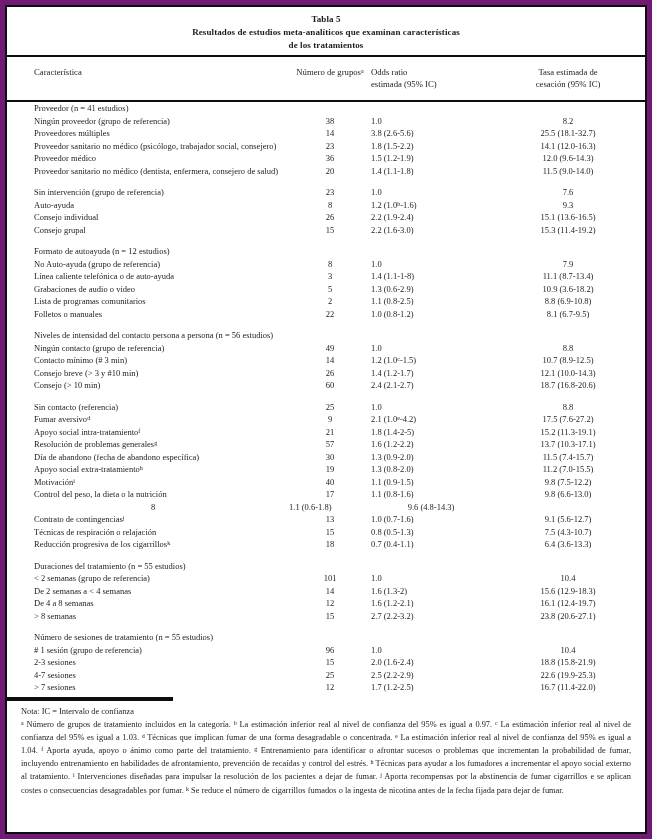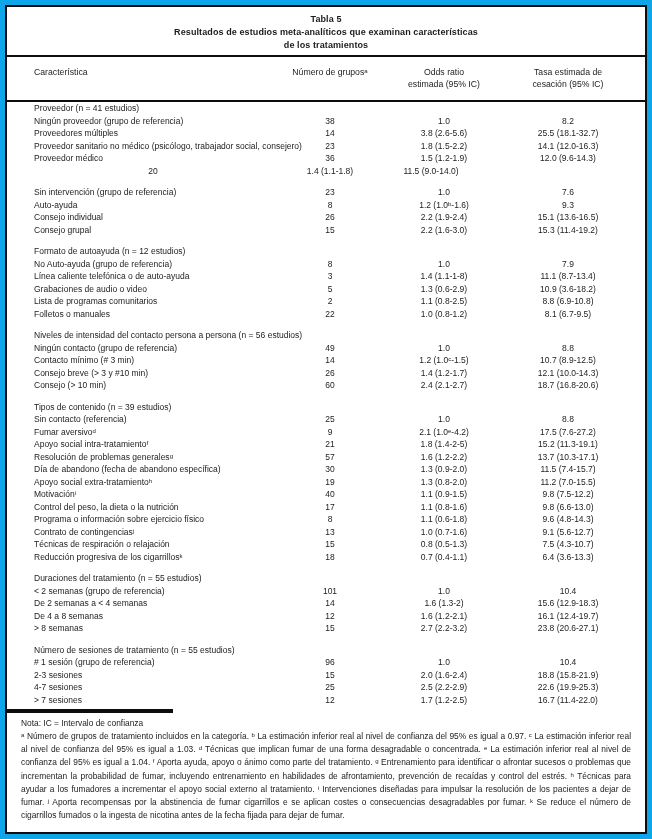--- a/index.html
+++ b/index.html
@@ -1,20 +1,20 @@
 <!DOCTYPE html>
 <html><head>
 <meta charset="utf-8">
 <style>
   html, body { margin: 0; padding: 0; background: #e8e8e8; }
   .page {
     position: relative;
     width: 652px; height: 839px;
-    background: #0ea5e9;
-    font-family: Liberation Sans, sans-serif;
+    background: #701a75;
+    font-family: Liberation Serif, serif;
     color: #1c1c1c;
     overflow: hidden;
   }
   .frame {
     position: absolute;
     left: 5px; top: 5px; right: 5px; bottom: 5px;
     border: 2px solid #0d0d0d;
     background: #ffffff;
   }
   
@@ -35,21 +35,21 @@
   
   .row {
     display: grid;
     grid-template-columns: 272px 82px 146px 1fr;
     align-items: baseline;
     margin-left: 10px;
   }
   .cell { font-size: 8.5px; line-height: 12.5px; white-space: nowrap; }
   .c1 { text-align: left; padding-left: 17px; }
   .c2 { text-align: center; }
-  .c3 { text-align: center; }
+  .c3 { text-align: left; }
   .c4 { text-align: center; padding-right: 26px; }
   
   .colheads {
     padding: 9px 0 10px 0;
   }
   .colheads .cell { font-size: 8.7px; line-height: 12px; }
   .head2 { display: inline-block; }
   
   .tbody { }
   .section + .section { margin-top: 9px; }
@@ -127,20 +127,21 @@
             <div class="cell c3">1.8 (1.5-2.2)</div>
             <div class="cell c4">14.1 (12.0-16.3)</div>
           </div>
           <div class="row">
             <div class="cell c1">Proveedor médico</div>
             <div class="cell c2">36</div>
             <div class="cell c3">1.5 (1.2-1.9)</div>
             <div class="cell c4">12.0 (9.6-14.3)</div>
           </div>
           <div class="row">
+            <div class="cell c1">Proveedor sanitario no médico (dentista, enfermera, consejero de salud)</div>
             <div class="cell c2">20</div>
             <div class="cell c3">1.4 (1.1-1.8)</div>
             <div class="cell c4">11.5 (9.0-14.0)</div>
           </div>
         </div>
         <div class="section">
           <div class="row">
             <div class="cell c1">Sin intervención (grupo de referencia)</div>
             <div class="cell c2">23</div>
             <div class="cell c3">1.0</div>
@@ -224,23 +225,20 @@
           </div>
           <div class="row">
             <div class="cell c1">Consejo (&gt; 10 min)</div>
             <div class="cell c2">60</div>
             <div class="cell c3">2.4 (2.1-2.7)</div>
             <div class="cell c4">18.7 (16.8-20.6)</div>
           </div>
         </div>
         <div class="section">
           <div class="row">
-            <div class="cell c1 sec-head">Tipos de contenido (n = 39 estudios)</div>
-          </div>
-          <div class="row">
             <div class="cell c1">Sin contacto (referencia)</div>
             <div class="cell c2">25</div>
             <div class="cell c3">1.0</div>
             <div class="cell c4">8.8</div>
           </div>
           <div class="row">
             <div class="cell c1">Fumar aversivo<sup>d</sup></div>
             <div class="cell c2">9</div>
             <div class="cell c3">2.1 (1.0<sup>e</sup>-4.2)</div>
             <div class="cell c4">17.5 (7.6-27.2)</div>
@@ -275,21 +273,20 @@
             <div class="cell c3">1.1 (0.9-1.5)</div>
             <div class="cell c4">9.8 (7.5-12.2)</div>
           </div>
           <div class="row">
             <div class="cell c1">Control del peso, la dieta o la nutrición</div>
             <div class="cell c2">17</div>
             <div class="cell c3">1.1 (0.8-1.6)</div>
             <div class="cell c4">9.8 (6.6-13.0)</div>
           </div>
           <div class="row">
-            <div class="cell c1">Programa o información sobre ejercicio físico</div>
             <div class="cell c2">8</div>
             <div class="cell c3">1.1 (0.6-1.8)</div>
             <div class="cell c4">9.6 (4.8-14.3)</div>
           </div>
           <div class="row">
             <div class="cell c1">Contrato de contingencias<sup>j</sup></div>
             <div class="cell c2">13</div>
             <div class="cell c3">1.0 (0.7-1.6)</div>
             <div class="cell c4">9.1 (5.6-12.7)</div>
           </div>

